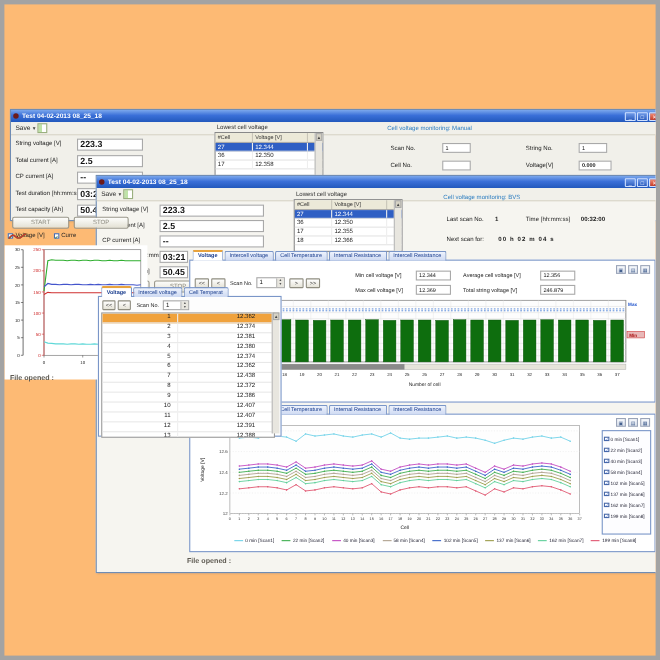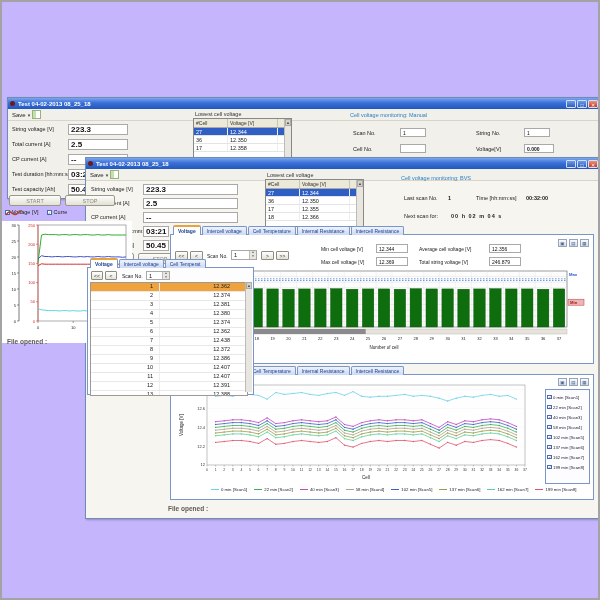--- a/index.html
+++ b/index.html
@@ -1,16 +1,16 @@
 <!DOCTYPE html>
 <html><head>
 <meta charset="utf-8">
 <style>
   html,body{margin:0;padding:0;background:#fff;}
-  #stage{position:relative;width:600px;height:600px;background:#c4b5fd;border:2px solid #a3a3a3;box-sizing:border-box;
+  #stage{position:relative;width:600px;height:600px;background:#fdba74;border:4px solid #a3a3a3;box-sizing:border-box;
          font-family:"Liberation Sans",sans-serif;overflow:hidden;}
   .win{position:absolute;background:#f1f0ea;border:1px solid #6f8cb4;box-shadow:1px 1px 2px rgba(0,0,0,.25);}
   .titlebar{position:absolute;left:0;top:0;right:0;height:11px;
     background:linear-gradient(180deg,#7ba7ec 0%,#3a6fd8 45%,#2258bc 100%);
     display:flex;align-items:center;padding:0 2px;box-sizing:border-box;}
   .titleicon{width:5px;height:5px;border-radius:50%;background:#6d1a1a;margin-right:3px;flex:0 0 auto;}
   .titletext{color:#fff;font-size:6px;font-weight:bold;white-space:nowrap;overflow:hidden;flex:1;}
   .tbtns{display:flex;gap:1px;}
   .tbtn{width:10px;height:8px;font-size:5px;line-height:8px;text-align:center;color:#fff;border:1px solid #cfe0ff;border-radius:1px;
     background:linear-gradient(180deg,#6f9ae8,#2f5fc0);box-sizing:border-box;}

